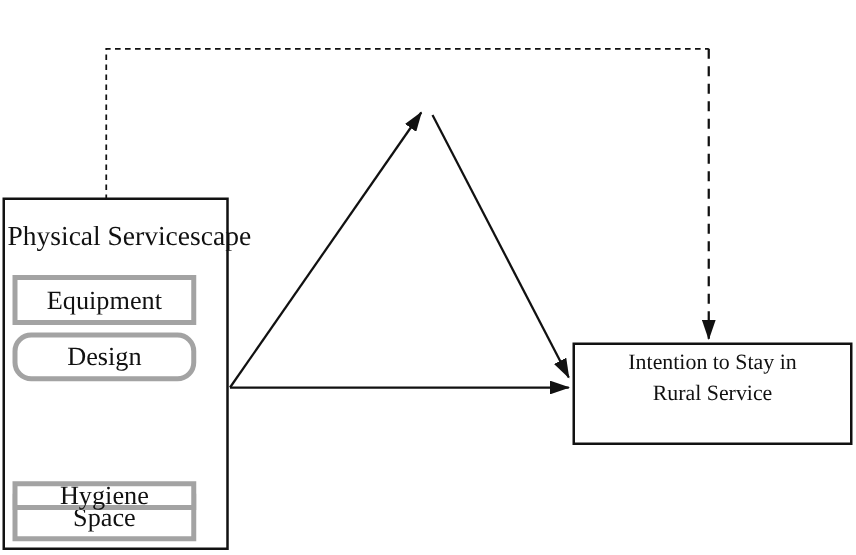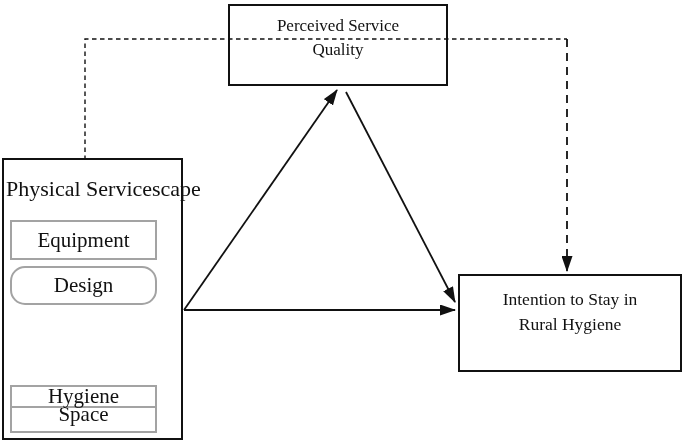--- a/index.html
+++ b/index.html
@@ -27,70 +27,66 @@
     left: 2px; top: 158px; width: 181px; height: 282px;
     text-align: right;
   }
   .ps-title {
     position: absolute; left: 2px; top: 16px;
     font-size: 22px; line-height: 26px; white-space: nowrap;
   }
   .sub-node {
     position: absolute;
     left: 6px; width: 147px; height: 40px;
-    border: 2px solid #a3a3a3;
+    border: 4px solid #a3a3a3;
     background: #ffffff;
     box-sizing: border-box;
     display: flex; align-items: center; justify-content: center;
     font-size: 21px;
   }
   .sub-0 { top: 60px; }
   .sub-1 { top: 106px; height: 39px; border-radius: 15px; }
   .sub-2 { top: 152px; }
   .sub-3 { top: 195px; height: 38px; margin-top: 40px; }
   .sub-4 { top: 225px; height: 23px; }
   .node-its {
-    left: 458px; top: 274px; width: 224px; height: 98px;
-    font-size: 17.5px; line-height: 25px; padding-top: 11px;
+    left: 458px; top: 274px; width: 224px; height: 82px;
+    font-size: 17.5px; line-height: 25px; padding-top: 1px;
   }
   .overlay {
     position: absolute; left: 0; top: 0;
     width: 685px; height: 444px;
     pointer-events: none;
   }
 </style>
 </head>
 <body>
 
 <div class="canvas">
 
-  <div class="node node-psq">
-    <div>Perceived Service</div>
-    <div>Quality</div>
-  </div>
 
   <div class="node node-ps">
     <div class="ps-title">Physical Servicescape</div>
     <div class="sub-node sub-0">
       <span>Equipment</span>
     </div>
     <div class="sub-node sub-1">
       <span>Design</span>
     </div>
     <div class="sub-node sub-3">
       <span>Space</span>
     </div>
     <div class="sub-node sub-4">
       <span>Hygiene</span>
     </div>
   </div>
 
   <div class="node node-its">
     <div>Intention to Stay in</div>
-    <div>Rural Hygiene</div>
+    <div>Rural Service</div>
   </div>
 
   <svg class="overlay" viewBox="0 0 685 444" xmlns="http://www.w3.org/2000/svg">
     <defs>
       <marker id="arrowhead" viewBox="0 0 16 11" refX="15" refY="5.5" markerUnits="userSpaceOnUse" markerWidth="16" markerHeight="11" orient="auto">
         <path d="M0,0 L16,5.5 L0,11 Z" fill="#111111"></path>
       </marker>
     </defs>
 
     <path d="M 85 160 V 39 H 567" fill="none" stroke="#111111" stroke-width="1.4" stroke-dasharray="4.5 3.5"></path>

